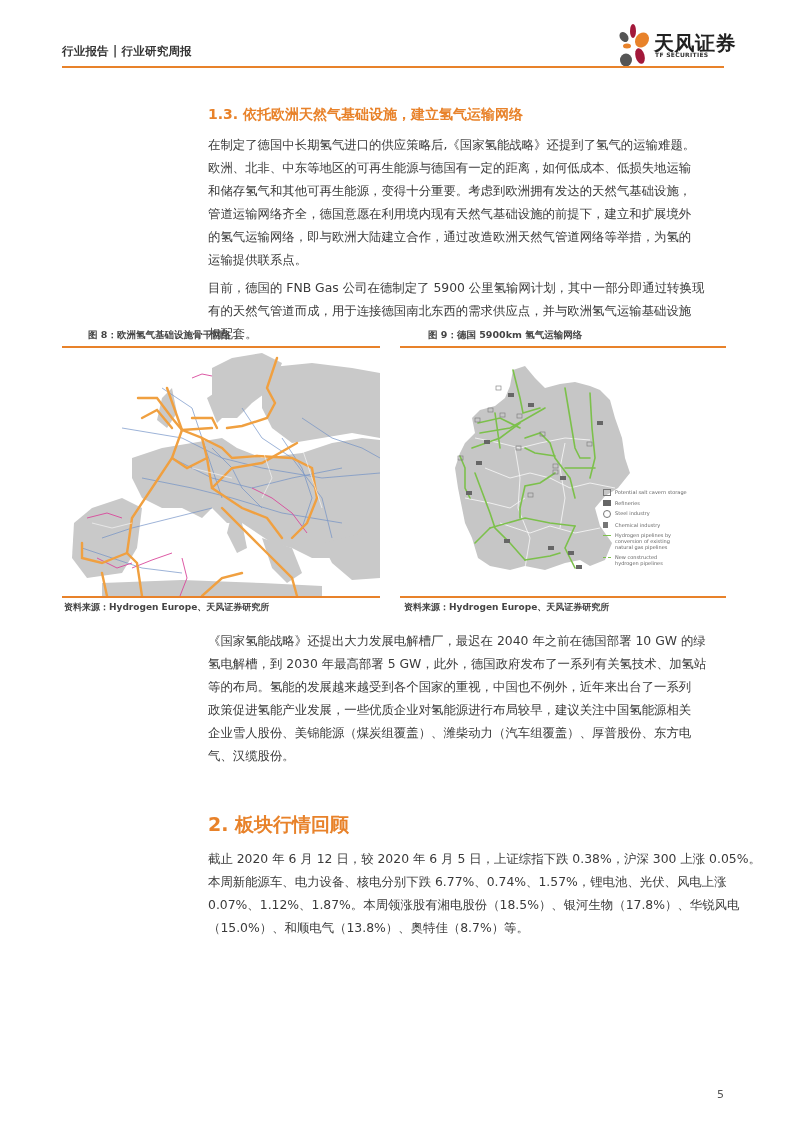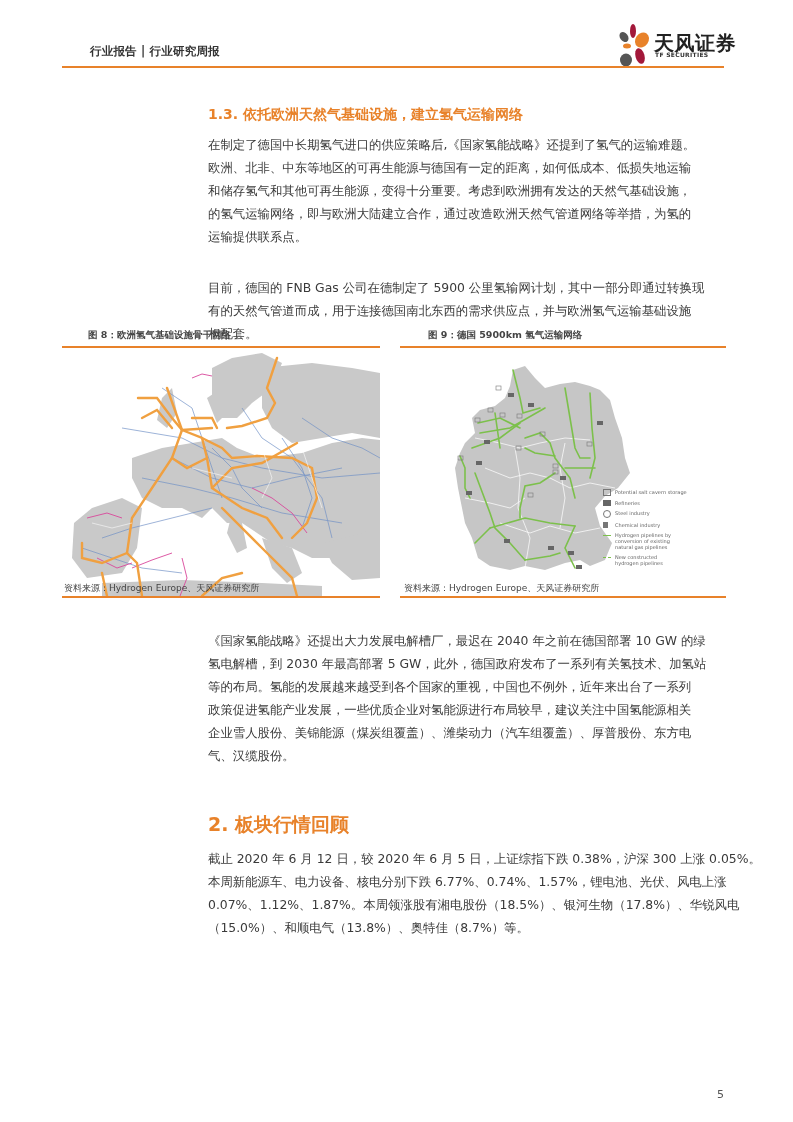--- a/index.html
+++ b/index.html
@@ -1,34 +1,34 @@
 <!DOCTYPE html>
 <html><head>
 <meta charset="utf-8">
 <style>
   html, body { margin: 0; padding: 0; background: #ffffff; }
   body { width: 793px; height: 1122px; position: relative; overflow: hidden;
          font-family: "DejaVu Sans", "Liberation Sans", sans-serif; color: #333; }
-  .header-title { position: absolute; left: 62px; top: 44px; font-size: 11.5px; font-weight: bold; color: #333; letter-spacing: 0.2px; margin-left: 28px; }
+  .header-title { position: absolute; left: 62px; top: 44px; font-size: 11.5px; font-weight: bold; color: #333; letter-spacing: 0.2px; }
   .header-rule { position: absolute; left: 62px; top: 66px; width: 662px; height: 2px; background: #e8822a; }
   .logo { position: absolute; left: 618px; top: 24px; width: 110px; height: 44px; }
   .logo-cn { position: absolute; left: 36px; top: 6px; font-size: 20px; font-weight: bold; color: #222; letter-spacing: 0.5px; white-space: nowrap; }
   .logo-en { position: absolute; left: 37px; top: 27px; font-size: 6px; font-weight: bold; color: #333; letter-spacing: 0.3px; white-space: nowrap; }
 
   .h2 { position: absolute; left: 208px; font-weight: bold; color: #e8822a; white-space: nowrap; }
   .h2.s13 { top: 106px; font-size: 14px; }
   .h2.s2 { top: 812px; font-size: 19px; }
 
   .para { position: absolute; left: 208px; width: 520px; font-size: 12.4px; line-height: 23px; color: #3a3a3a; text-align: justify; }
   .para span.line { display: block; white-space: nowrap; text-align: justify; }
 
   .fig-cap { position: absolute; top: 329px; font-size: 9.5px; font-weight: bold; color: #444; white-space: nowrap; margin-left: 24px; }
   .fig-rule { position: absolute; height: 1.5px; background: #e8822a; }
   .fig-box { position: absolute; top: 348px; height: 248px; }
-  .fig-src { position: absolute; top: 582px; font-size: 9px; color: #444; white-space: nowrap; }
+  .fig-src { position: absolute; top: 601px; font-size: 9px; color: #444; white-space: nowrap; font-weight: bold; }
 
   .legend { position: absolute; left: 603px; top: 489px; font-size: 5px; color: #666; line-height: 1.2; }
   .legend .it { display: flex; align-items: flex-start; margin-bottom: 4px; }
   .legend .sw { width: 8px; height: 6px; margin-right: 4px; flex-shrink: 0; }
 
   .page-num { position: absolute; left: 717px; top: 1088px; font-size: 11px; color: #555; }
 </style>
 </head>
 <body>
 
@@ -45,20 +45,21 @@
   <div class="logo-cn">天风证券</div>
   <div class="logo-en">TF SECURITIES</div>
 </div>
 <div class="header-rule"></div>
 
 <div class="h2 s13">1.3. 依托欧洲天然气基础设施，建立氢气运输网络</div>
 <div class="para" style="top:133px;">
   <span class="line">在制定了德国中长期氢气进口的供应策略后,《国家氢能战略》还提到了氢气的运输难题。</span>
   <span class="line">欧洲、北非、中东等地区的可再生能源与德国有一定的距离，如何低成本、低损失地运输</span>
   <span class="line">和储存氢气和其他可再生能源，变得十分重要。考虑到欧洲拥有发达的天然气基础设施，</span>
+  <span class="line">管道运输网络齐全，德国意愿在利用境内现有天然气基础设施的前提下，建立和扩展境外</span>
   <span class="line">的氢气运输网络，即与欧洲大陆建立合作，通过改造欧洲天然气管道网络等举措，为氢的</span>
   <span class="line">运输提供联系点。</span>
 </div>
 <div class="para" style="top:276px;">
   <span class="line">目前，德国的 FNB Gas 公司在德制定了 5900 公里氢输网计划，其中一部分即通过转换现</span>
   <span class="line">有的天然气管道而成，用于连接德国南北东西的需求供应点，并与欧洲氢气运输基础设施</span>
   <span class="line">相配套。</span>
 </div>
 
 <div class="fig-cap" style="left:64px;">图 8：欧洲氢气基础设施骨干网络</div>

